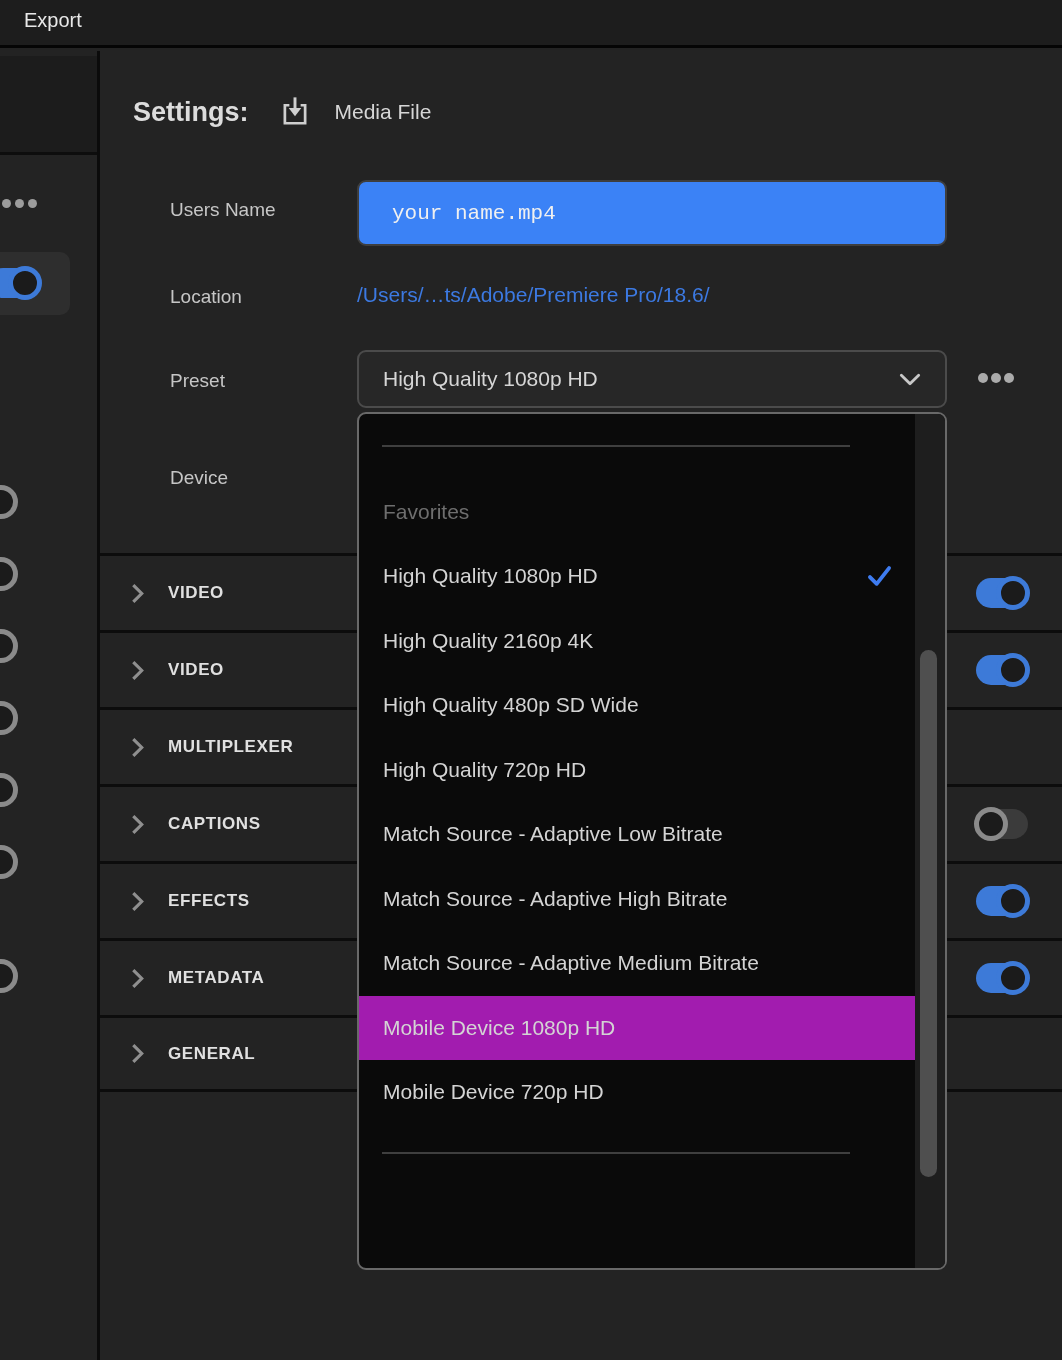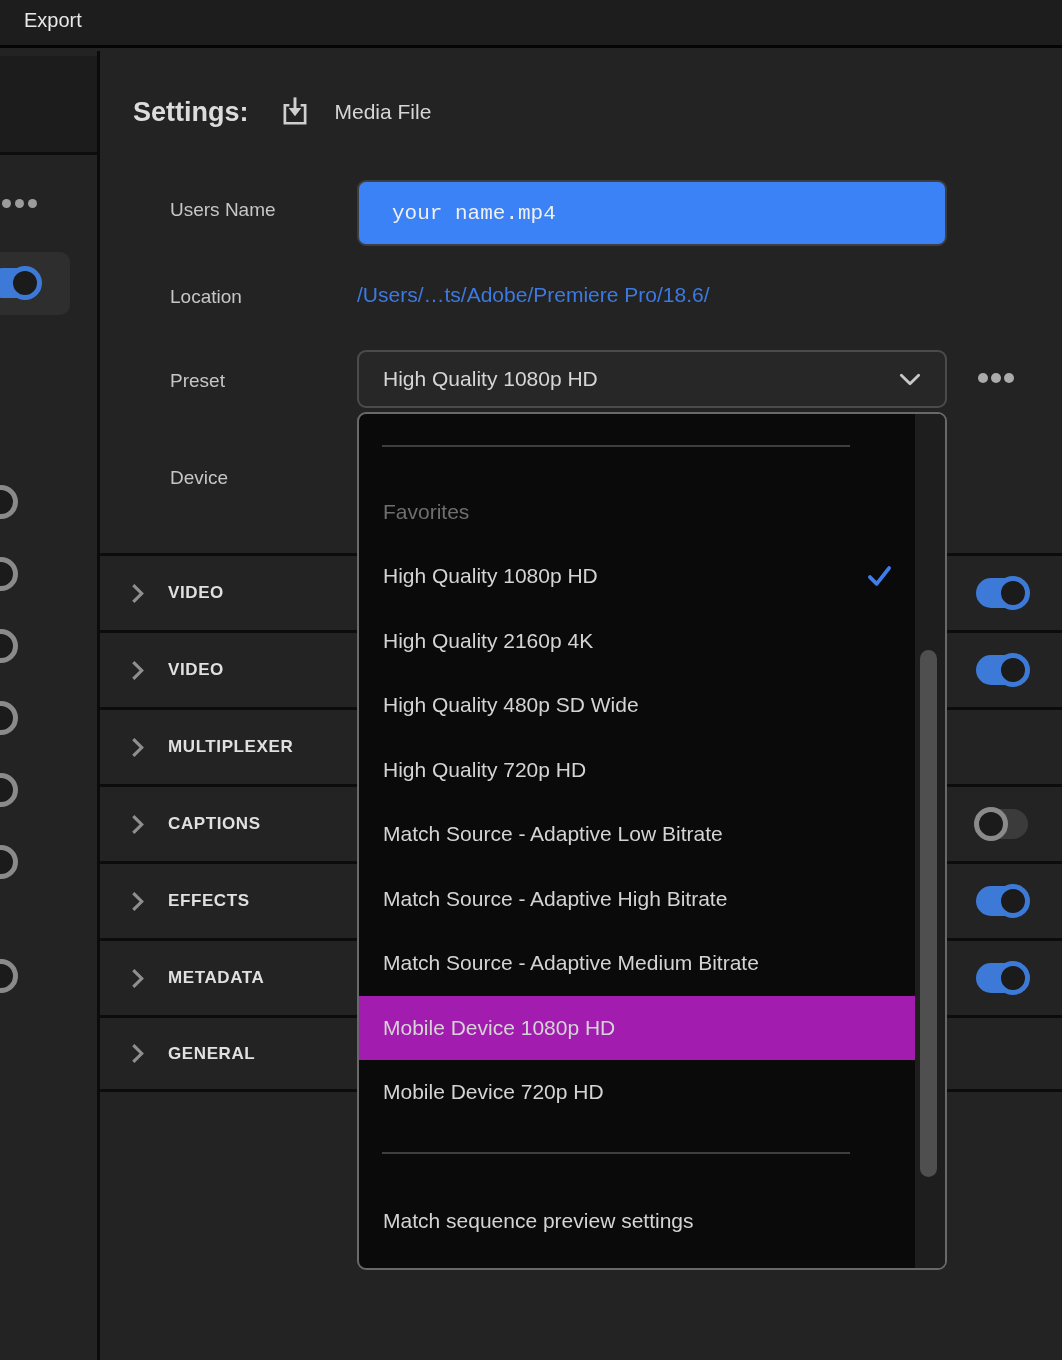--- a/index.html
+++ b/index.html
@@ -266,20 +266,19 @@
       </div>
       <div class="menu-item is-true">
         <span>Mobile Device 1080p HD</span>
       </div>
       <div class="menu-item is-false">
         <span>Mobile Device 720p HD</span>
       </div>
     </div>
 
     <div class="menu-divider bottom"></div>
-    <div class="menu-footer-item">Match sequence preview settings</div>
 
     <div class="menu-scrollbar">
       <div class="menu-thumb"></div>
     </div>
   </div>
 
 </div>
 
 </body></html>

